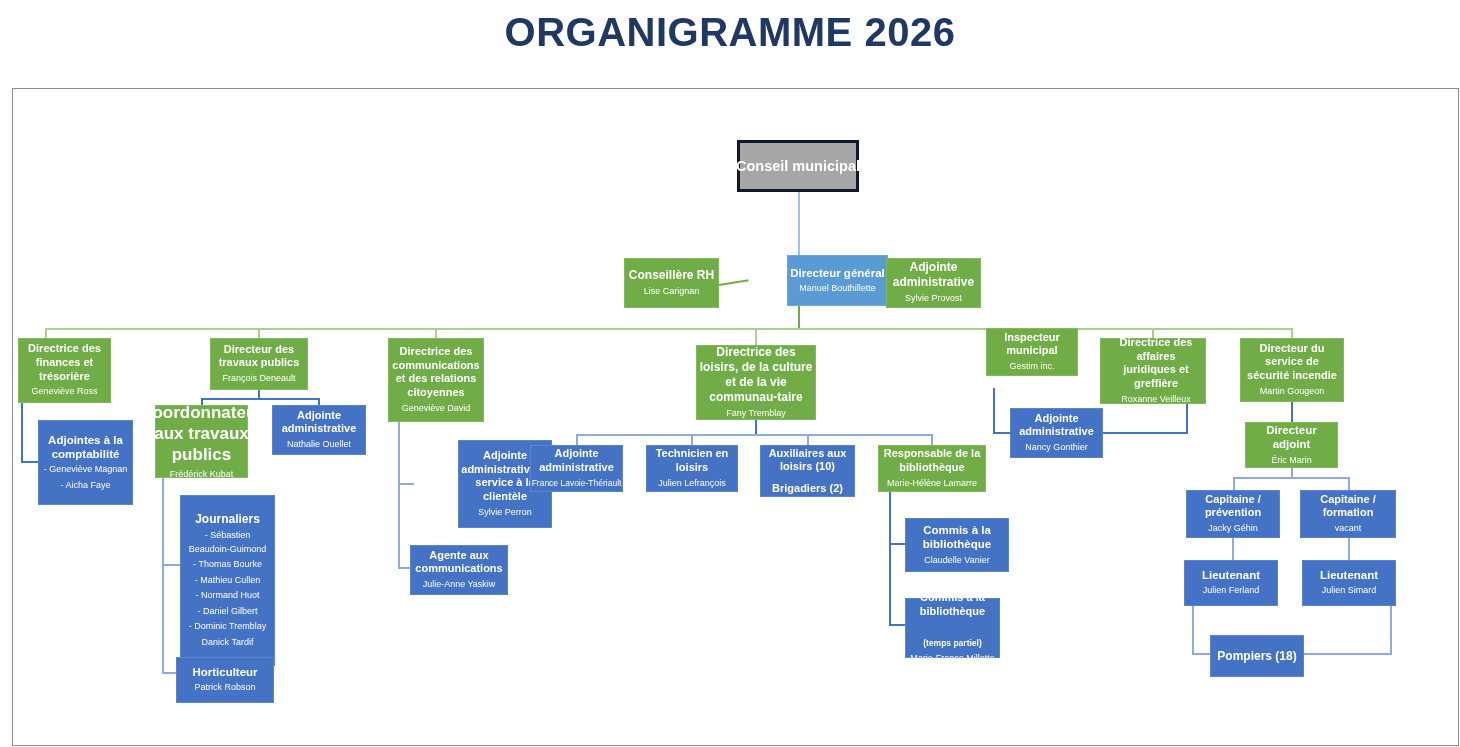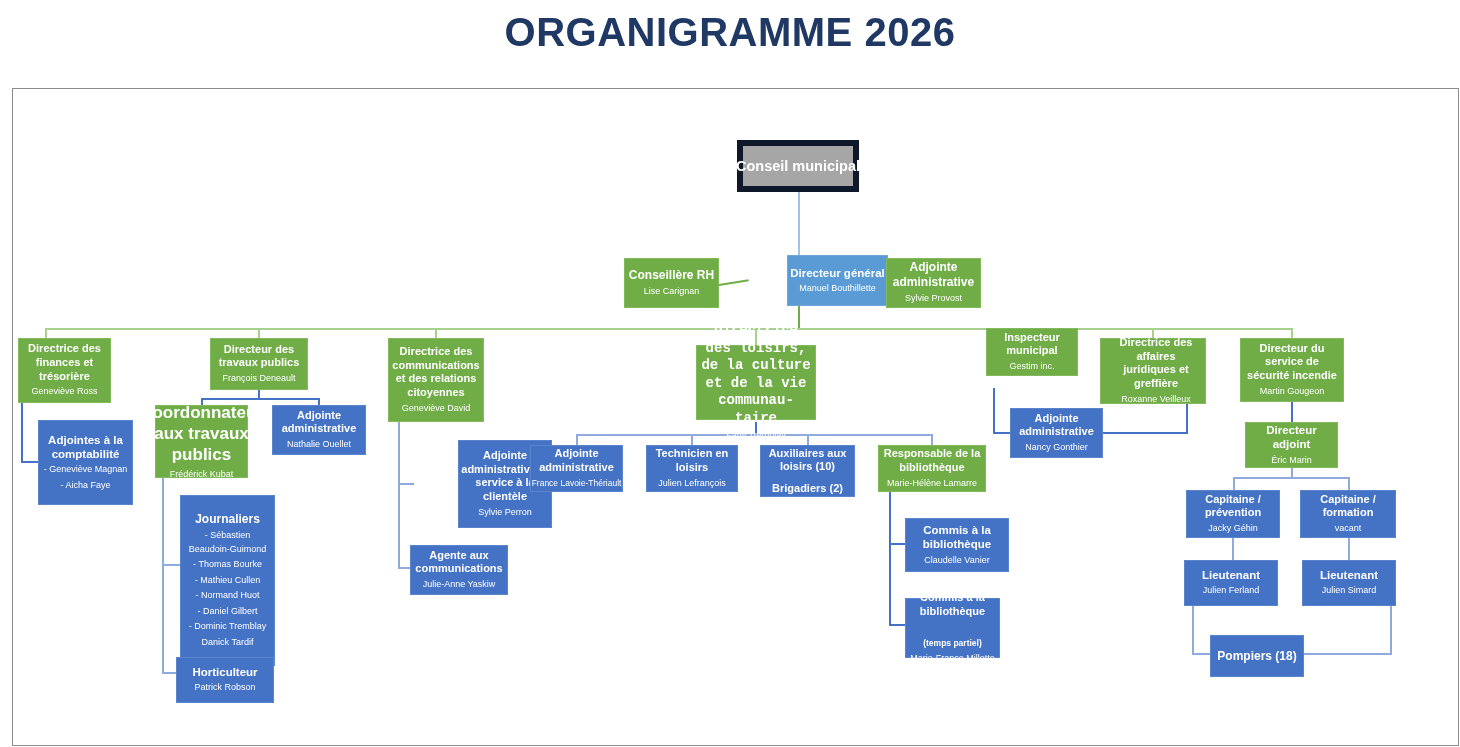--- a/index.html
+++ b/index.html
@@ -13,21 +13,21 @@
   .page-title{position:absolute;top:10px;left:0;width:100%;text-align:center;
     font-size:40px;font-weight:700;color:var(--title);letter-spacing:0.5px;}
   .frame{position:absolute;left:12px;top:88px;width:1445px;height:656px;
     border:1px solid var(--frame);}
   .box{position:absolute;box-sizing:border-box;color:#fff;display:flex;
     flex-direction:column;align-items:center;justify-content:center;
     text-align:center;padding:3px 2px;}
   .g {background:var(--green);border:1px solid #82B95C;}
   .b {background:var(--blue);border:1px solid #5A84CC;}
   .lb{background:var(--lightblue);border:1px solid #6FA7DB;}
-  .gy{background:var(--gray);border:6px solid #0f172a;}
+  .gy{background:var(--gray);border:3px solid #0f172a;}
   .box .t{font-weight:700;font-size:11px;line-height:1.25;}
   .box .t + *{margin-top:5px;}
   .box .ln{font-size:9px;line-height:1.5;margin-top:2px;}
   .box .lnw{font-size:8.5px;line-height:1.5;margin-top:2px;white-space:nowrap;}
   .box .lnb{font-size:11px;font-weight:700;line-height:1.3;margin-top:7px;}
   .box .lns{font-size:8.5px;font-weight:700;line-height:1.3;margin-top:20px;}
   .conn{position:absolute;}
 </style>
 </head>
 <body>
@@ -107,21 +107,21 @@
       </div>
       <div class="box g" style="left: 210px; top: 338px; width: 98px; height: 52px;">
         <div class="t">Directeur des travaux publics</div>
         <div class="ln">François Deneault</div>
       </div>
       <div class="box g" style="left: 388px; top: 338px; width: 96px; height: 84px;">
         <div class="t">Directrice des communications et des relations citoyennes</div>
         <div class="ln">Geneviève David</div>
       </div>
       <div class="box g" style="left: 696px; top: 345px; width: 120px; height: 75px;">
-        <div class="t" style="font-size: 14px; font-family: Liberation Mono, monospace;">Directrice des loisirs, de la culture et de la vie communau-taire</div>
+        <div class="t" style="font-size: 12px;">Directrice des loisirs, de la culture et de la vie communau-taire</div>
         <div class="ln">Fany Tremblay</div>
       </div>
       <div class="box g" style="left: 986px; top: 328px; width: 92px; height: 48px;">
         <div class="t">Inspecteur municipal</div>
         <div class="ln">Gestim inc.</div>
       </div>
       <div class="box g" style="left: 1100px; top: 338px; width: 106px; height: 66px; padding-left: 8px;">
         <div class="t">Directrice des affaires juridiques et greffière</div>
         <div class="ln">Roxanne Veilleux</div>
       </div>

